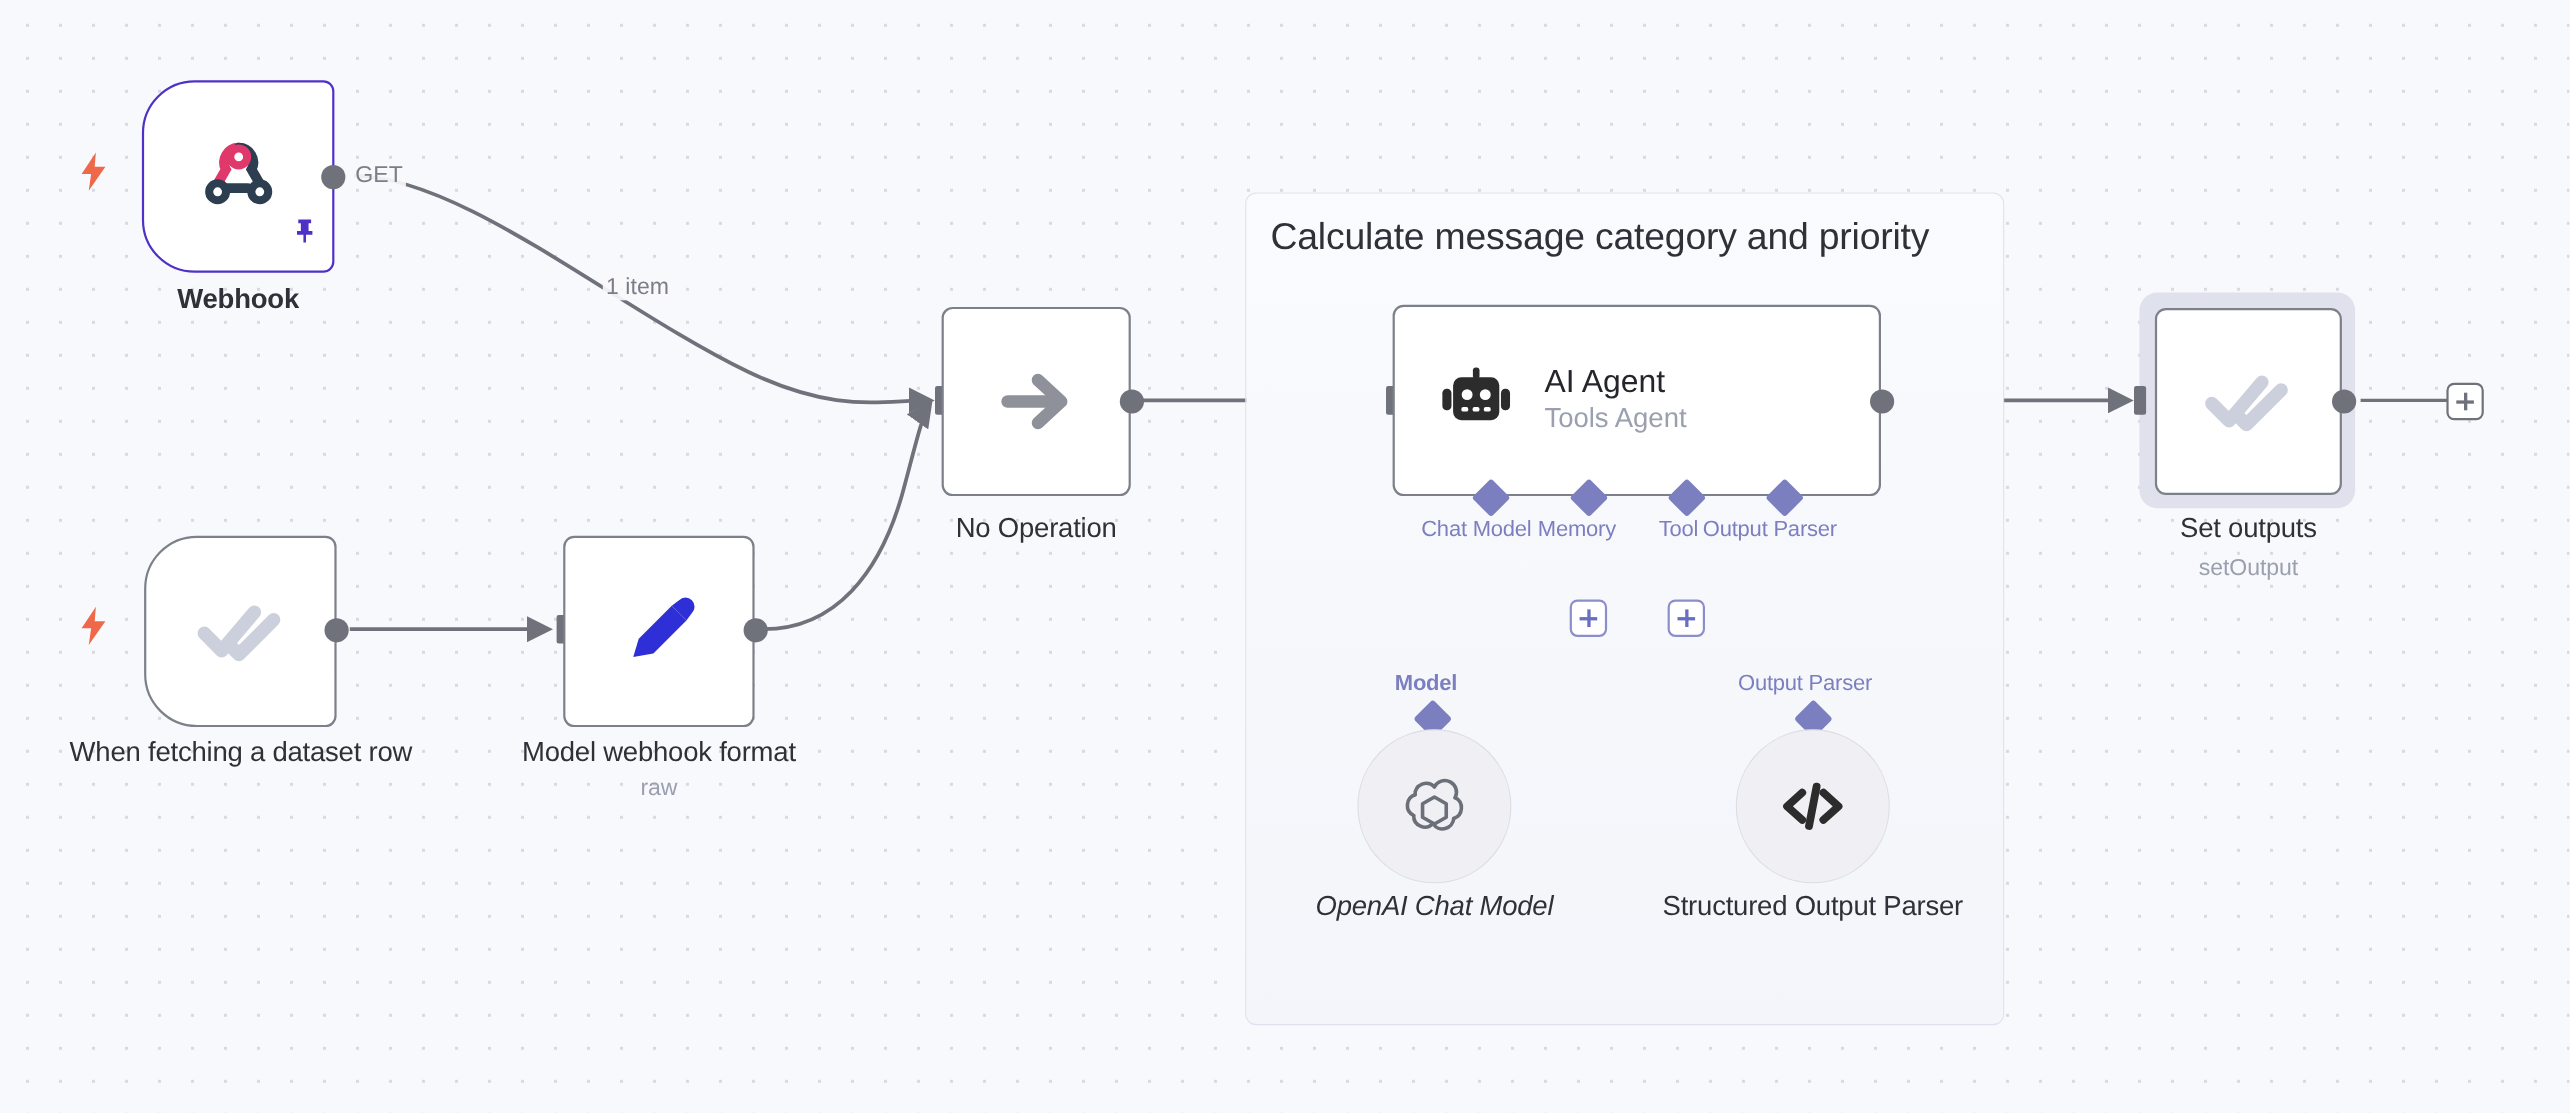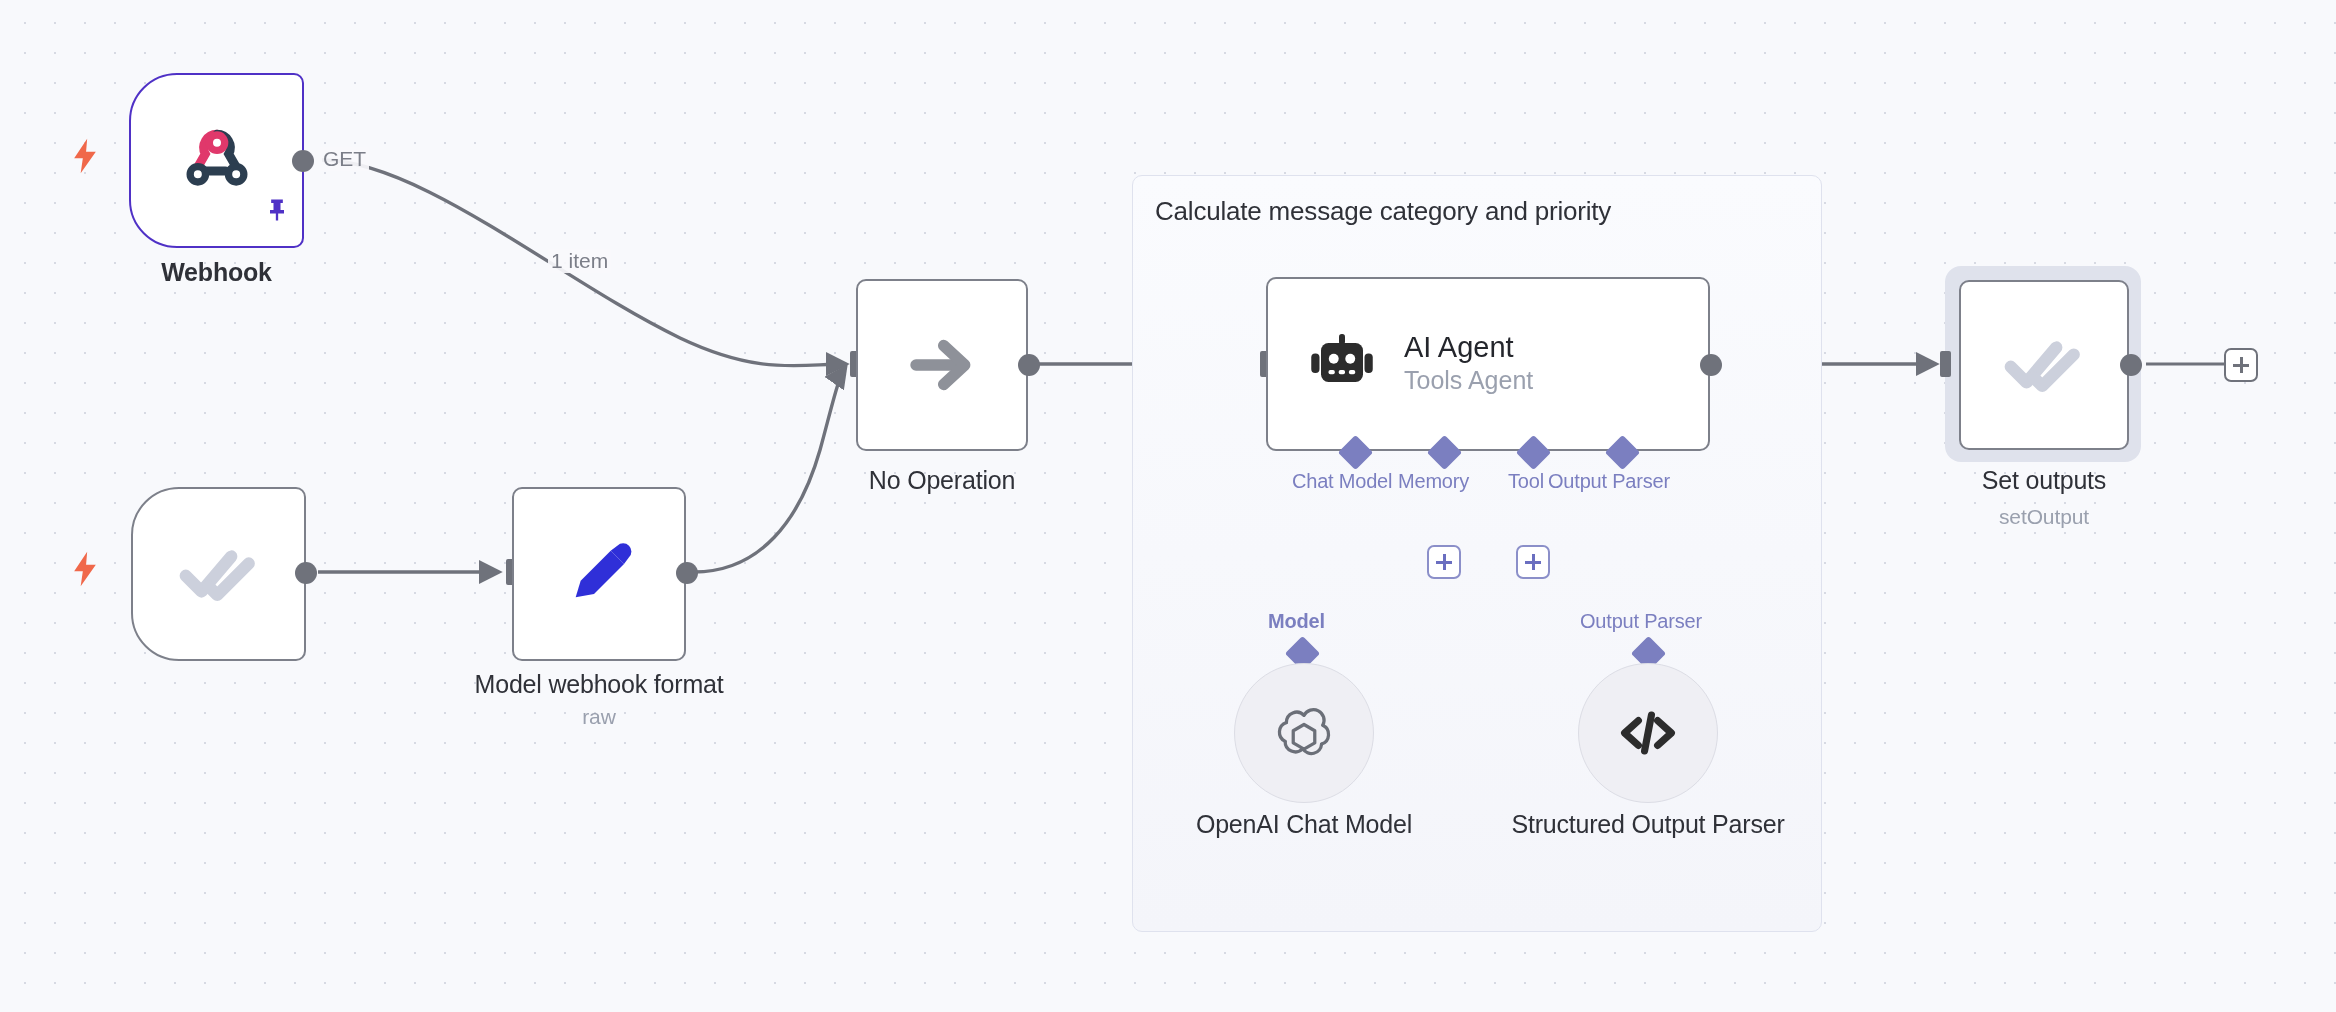--- a/index.html
+++ b/index.html
@@ -29,21 +29,21 @@
   
   .group-box {
     position: absolute;
     border: 1px solid #dfe2ee;
     border-radius: 10px;
     background: linear-gradient(180deg, #fafbfe 0%, #f4f5fa 100%);
     box-sizing: border-box;
   }
   .group-title {
     position: absolute;
-    font-size: 26px;
+    font-size: 34px;
     color: #2f3138;
     font-weight: 400;
     letter-spacing: -0.2px;
     white-space: nowrap;
   }
 
   
   .node {
     position: absolute;
     box-sizing: border-box;
@@ -250,20 +250,21 @@
       <path d="M14 0 L2 18 H10 L8 32 L22 12 H13 Z" fill="#f0684a"></path>
     </svg>
   </div>
   <div class="node trigger" style="left:131px; top:487px; width:175px; height:174px;">
     <svg class="icon-svg" width="84" height="84" viewBox="0 0 48 48" xmlns="http://www.w3.org/2000/svg">
       <path d="M5 25 L14 34 L31 14" fill="none" stroke="#ccd0dc" stroke-width="7" stroke-linecap="round" stroke-linejoin="round"></path>
       <path d="M18 31 L23 36 L41 18" fill="none" stroke="#ccd0dc" stroke-width="7" stroke-linecap="round" stroke-linejoin="round"></path>
     </svg>
   </div>
   <div class="port-out" style="left:295px; top:562px;"></div>
+  <div class="node-label" style="left:46px; top:670px; width:346px;">When fetching a dataset row</div>
 
   <div class="port-in" style="left:506px; top:559px;"></div>
   <div class="node" style="left:512px; top:487px; width:174px; height:174px;">
     <svg class="icon-svg" width="80" height="80" viewBox="0 0 48 48" xmlns="http://www.w3.org/2000/svg">
       <path d="M10 38 L13 28 L31 10 L39 18 L21 36 Z" fill="#2f2fd8"></path>
       <path d="M31 10 L39 18 L42 14 A4 4 0 0 0 35 7 Z" fill="#2f2fd8"></path>
     </svg>
   </div>
   <div class="port-out" style="left:676px; top:562px;"></div>
   <div class="node-label" style="left:444px; top:670px; width:310px;">Model webhook format</div>
@@ -321,21 +322,21 @@
         <path d="M24 11.5 a7.2 7.2 0 0 0 -12.4 5.1"></path>
         <path d="M11.6 16.6 a7.2 7.2 0 0 0 -0.9 13.3"></path>
         <path d="M10.7 29.9 a7.2 7.2 0 0 0 12.4 5.2"></path>
         <path d="M23.1 35.1 a7.2 7.2 0 0 0 13.3 -3.3"></path>
         <path d="M36.4 31.8 a7.2 7.2 0 0 0 0.9 -13.3"></path>
         <path d="M37.3 18.5 a7.2 7.2 0 0 0 -13.3 -7"></path>
         <path d="M24 18 L31.6 22.4 L31.6 31 L24 35.4 L16.4 31 L16.4 22.4 Z"></path>
       </g>
     </svg>
   </div>
-  <div class="node-label" style="left:1154px; top:810px; width:300px;">OpenAI Chat Model</div>
+  <div class="node-label" style="left:1154px; top:810px; width:300px;font-style:italic;">OpenAI Chat Model</div>
 
   <div class="conn-label" style="left:1580px; top:610px;">Output Parser</div>
   <div class="port-diamond sub" style="left:1636px; top:641px;"></div>
   <div class="subnode" style="left:1578px; top:663px; width:140px; height:140px;">
     <svg class="icon-svg" width="66" height="66" viewBox="0 0 48 48" xmlns="http://www.w3.org/2000/svg">
       <path d="M17 15 L7 24 L17 33" fill="none" stroke="#2c2c2c" stroke-width="5.2" stroke-linecap="round" stroke-linejoin="round"></path>
       <path d="M31 15 L41 24 L31 33" fill="none" stroke="#2c2c2c" stroke-width="5.2" stroke-linecap="round" stroke-linejoin="round"></path>
       <path d="M26.5 11 L21.5 37" fill="none" stroke="#2c2c2c" stroke-width="5.2" stroke-linecap="round"></path>
     </svg>
   </div>

